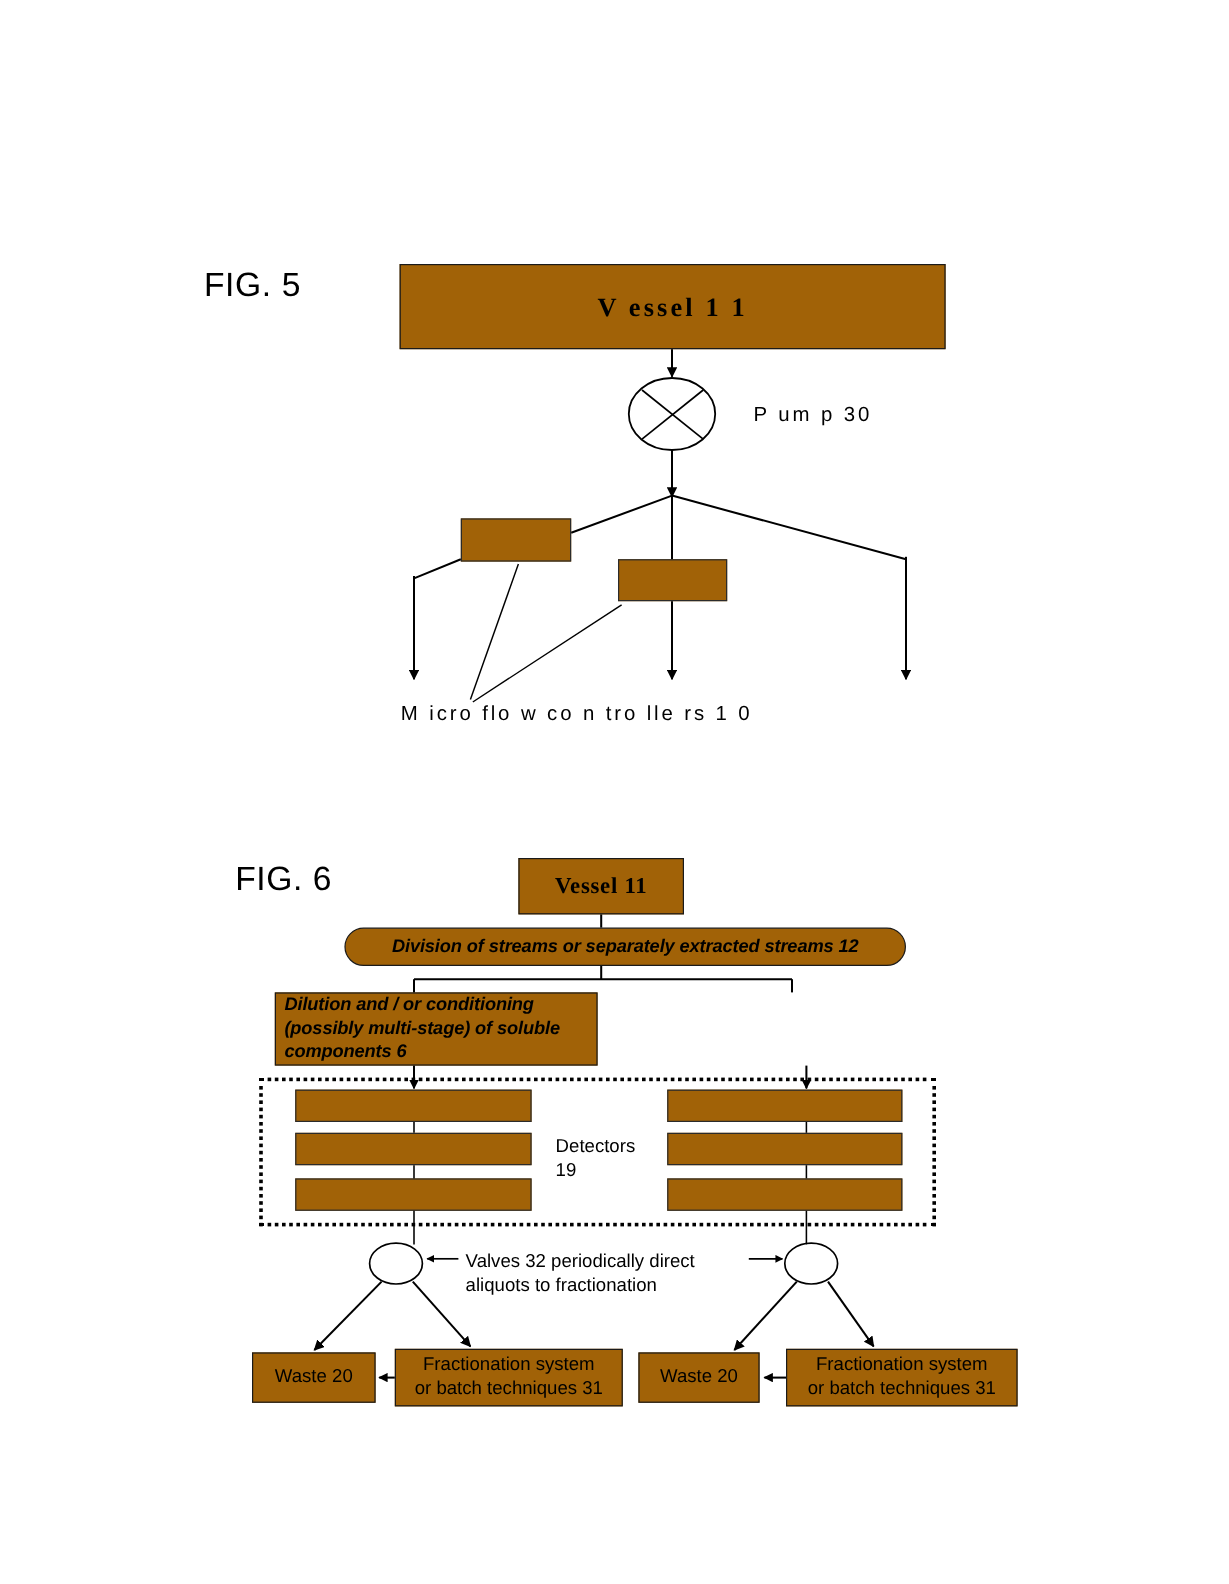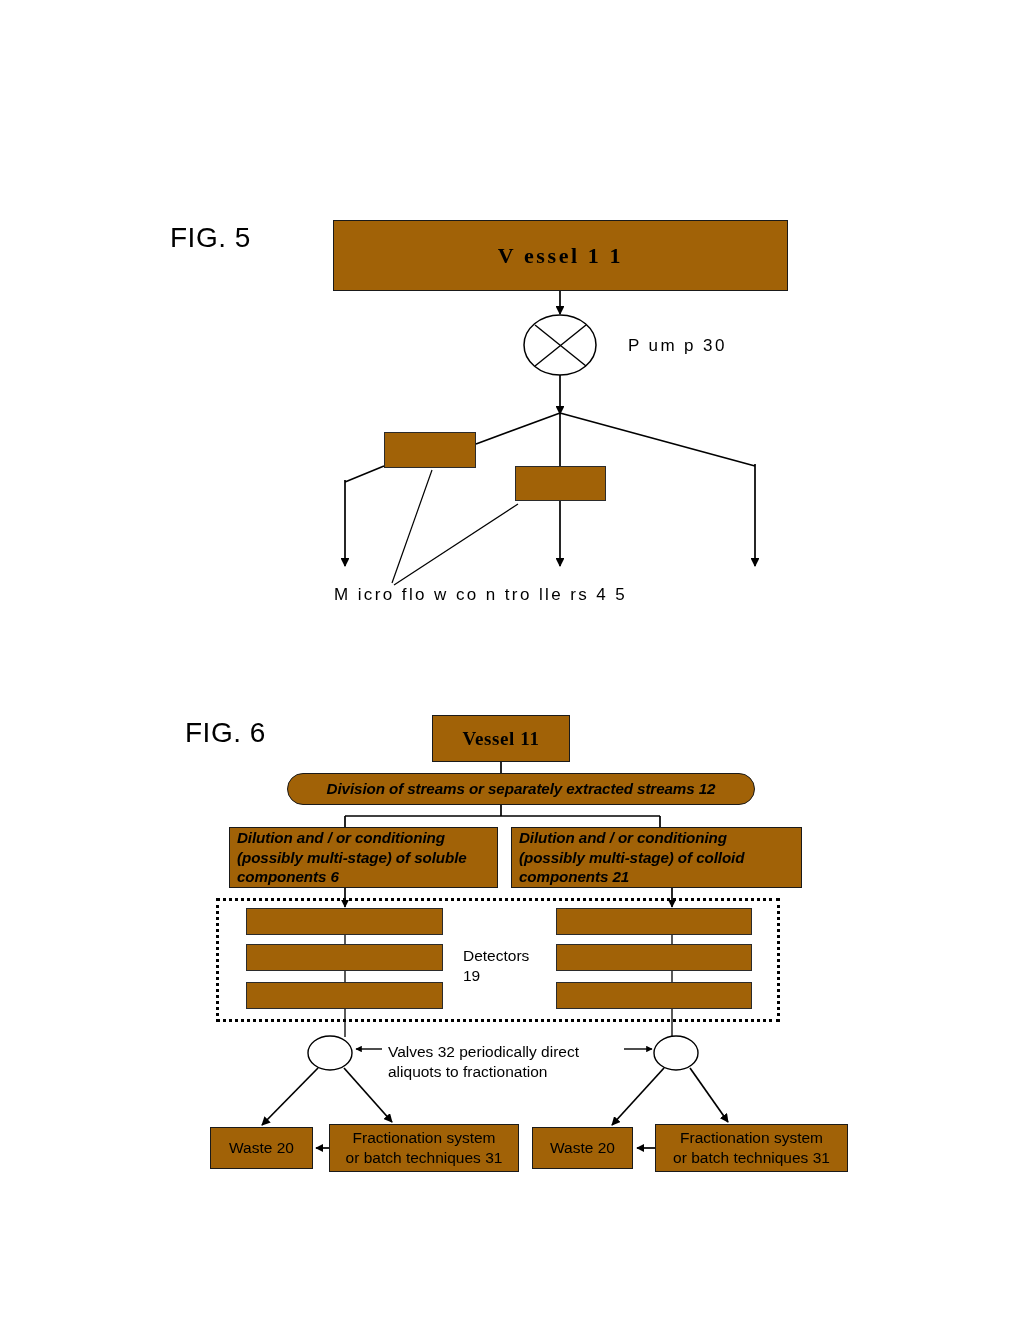--- a/index.html
+++ b/index.html
@@ -141,39 +141,36 @@
   <div class="box b-center t-vessel5" style="left:333px; top:220px; width:455px; height:71px;">
     <span>V essel 1 1</span>
   </div>
 
   <div class="t-spaced" style="left:628px; top:336px;">P um p  30</div>
 
   <div class="box box-empty" style="left:384px; top:432px; width:92px; height:36px;"></div>
 
   <div class="box box-empty" style="left:515px; top:466px; width:91px; height:35px;"></div>
 
-  <div class="t-spaced" style="left:334px; top:585px; font-size:17px;">M icro  flo w  co n tro lle rs  4 5</div>
-
-  <div class="fig-label" style="left:185px; top:717px;">FIG. 6</div>
+  <div class="t-spaced" style="left:334px; top:585px; font-size:17px;">M icro  flo w  co n tro lle rs  1 0</div>
+
+  <div class="fig-label" style="left:196px; top:717px;">FIG. 6</div>
 
   <div class="box b-center t-vessel6" style="left:432px; top:715px; width:138px; height:47px;">
     <span>Vessel 11</span>
   </div>
 
   <div class="box b-center t-italic-bold" style="left:287px; top:773px; width:468px; height:32px;border-radius:16px;">
     <span>Division of streams or separately extracted streams 12</span>
   </div>
 
   <div class="box b-left t-italic-bold" style="left:229px; top:827px; width:269px; height:61px; padding:0 7px;">
     <span>Dilution and / or conditioning (possibly multi-stage) of soluble components 6</span>
   </div>
 
-  <div class="box b-left t-italic-bold" style="left:511px; top:827px; width:291px; height:61px; padding:0 7px;">
-    <span>Dilution and / or conditioning (possibly multi-stage) of colloid components 21</span>
-  </div>
 
   <div class="dotted-frame" style="left:216px; top:898px; width:564px; height:124px;"></div>
 
   <div class="box box-empty" style="left:246px; top:908px; width:197px; height:27px;"></div>
   <div class="box box-empty" style="left:246px; top:944px; width:197px; height:27px;"></div>
   <div class="box box-empty" style="left:246px; top:982px; width:197px; height:27px;"></div>
 
   <div class="box box-empty" style="left:556px; top:908px; width:196px; height:27px;"></div>
   <div class="box box-empty" style="left:556px; top:944px; width:196px; height:27px;"></div>
   <div class="box box-empty" style="left:556px; top:982px; width:196px; height:27px;"></div>

